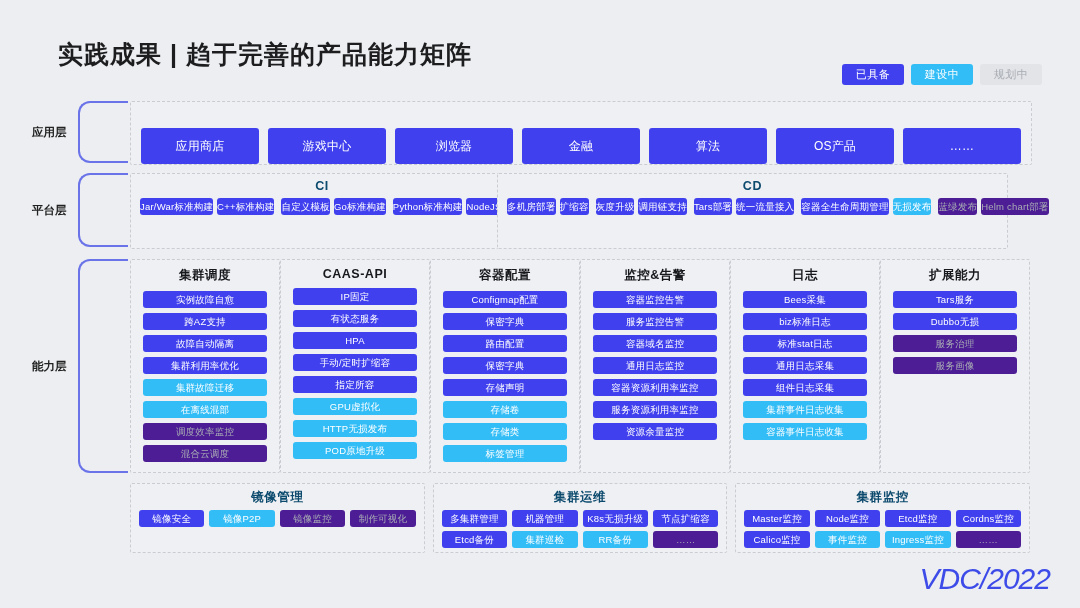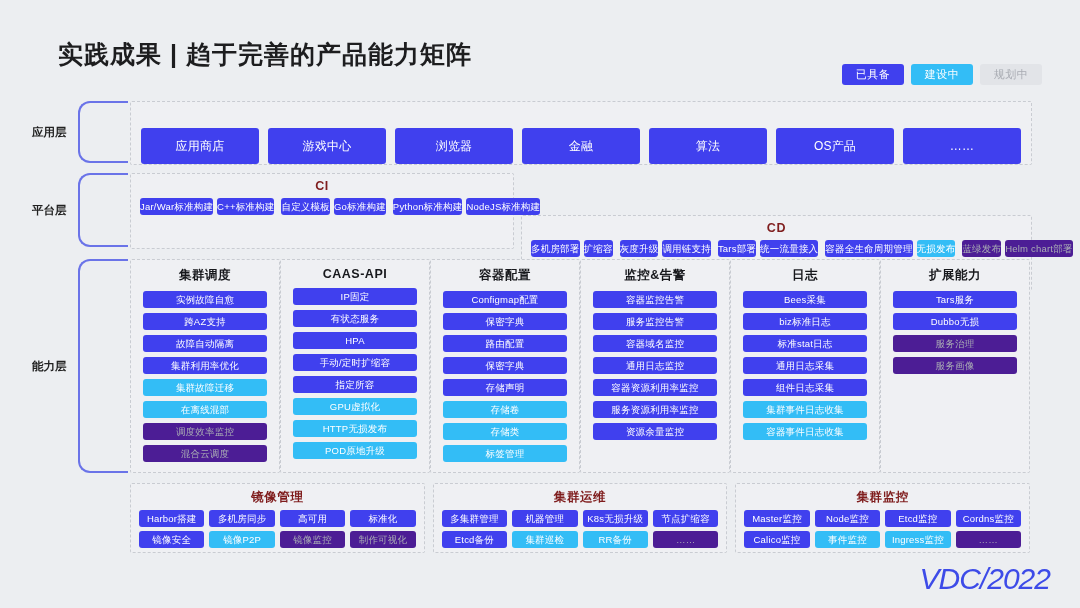--- a/index.html
+++ b/index.html
@@ -68,23 +68,23 @@
   
   #app-row{position:absolute;left:130px;top:101px;width:900px;height:62px;}
   #app-row .inner{
     position:absolute;inset:0;display:flex;align-items:flex-end;
     padding:0 10px;gap:9px;box-sizing:border-box;
   }
   #app-row .item{flex:1;height:36px;font-size:12px;}
 
   
   #plat-ci{position:absolute;left:130px;top:173px;width:382px;height:74px;}
-  #plat-cd{position:absolute;left:521px;top:173px;width:509px;height:74px;margin-top:42px;}
+  #plat-cd{position:absolute;left:497px;top:173px;width:509px;height:74px;}
   .grp-title{
-    text-align:center;font-size:12.5px;font-weight:bold;color:#7f1d1d;
+    text-align:center;font-size:12.5px;font-weight:bold;color:#0c4a6e;
     margin-top:5px;letter-spacing:.6px;
   }
   .grid2{
     display:flex;gap:7px;padding:5px 9px 0 9px;box-sizing:border-box;
   }
   .gcol{display:flex;flex-direction:row;gap:4px;flex:1;}
   .gcol .item{height:17px;font-size:9.5px;}
 
   
   #cap-area{position:absolute;left:130px;top:259px;width:900px;height:214px;
@@ -273,26 +273,20 @@
           <div class="item s-plan">服务画像</div>
         </div>
       </div>
     </div>
 
   <div id="base-area">
       <div class="base-grp">
         <div class="grp-title">镜像管理</div>
         <div class="base-rows">
           <div class="brow">
-            <div class="item s-ready">Harbor搭建</div>
-            <div class="item s-ready">多机房同步</div>
-            <div class="item s-ready">高可用</div>
-            <div class="item s-ready">标准化</div>
-          </div>
-          <div class="brow">
             <div class="item s-ready">镜像安全</div>
             <div class="item s-build">镜像P2P</div>
             <div class="item s-plan">镜像监控</div>
             <div class="item s-plan">制作可视化</div>
           </div>
         </div>
       </div>
       <div class="base-grp">
         <div class="grp-title">集群运维</div>
         <div class="base-rows">

